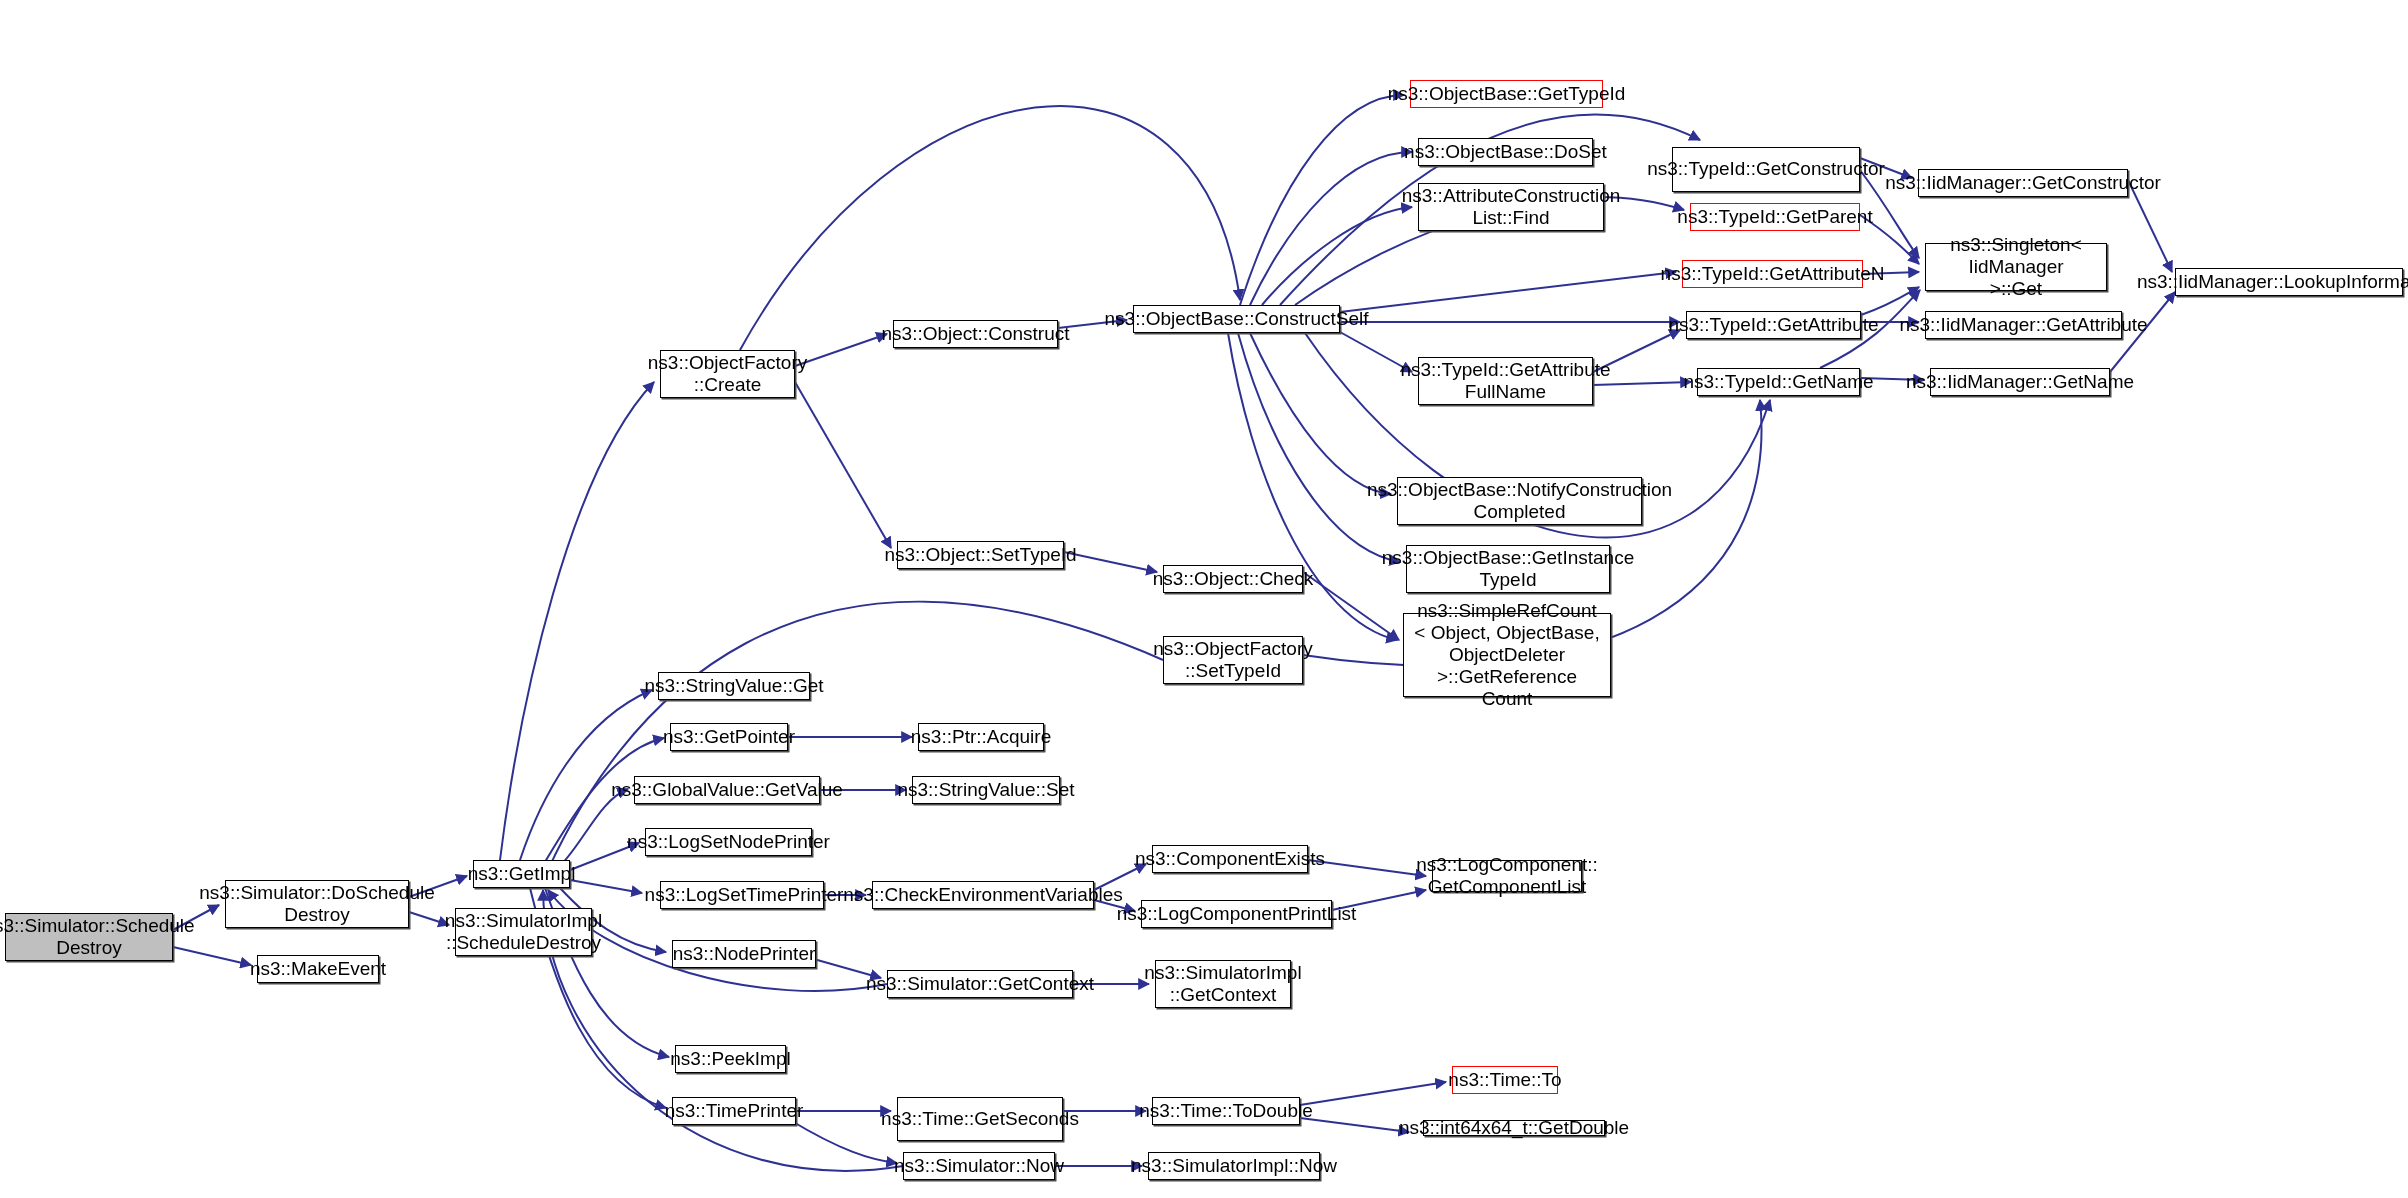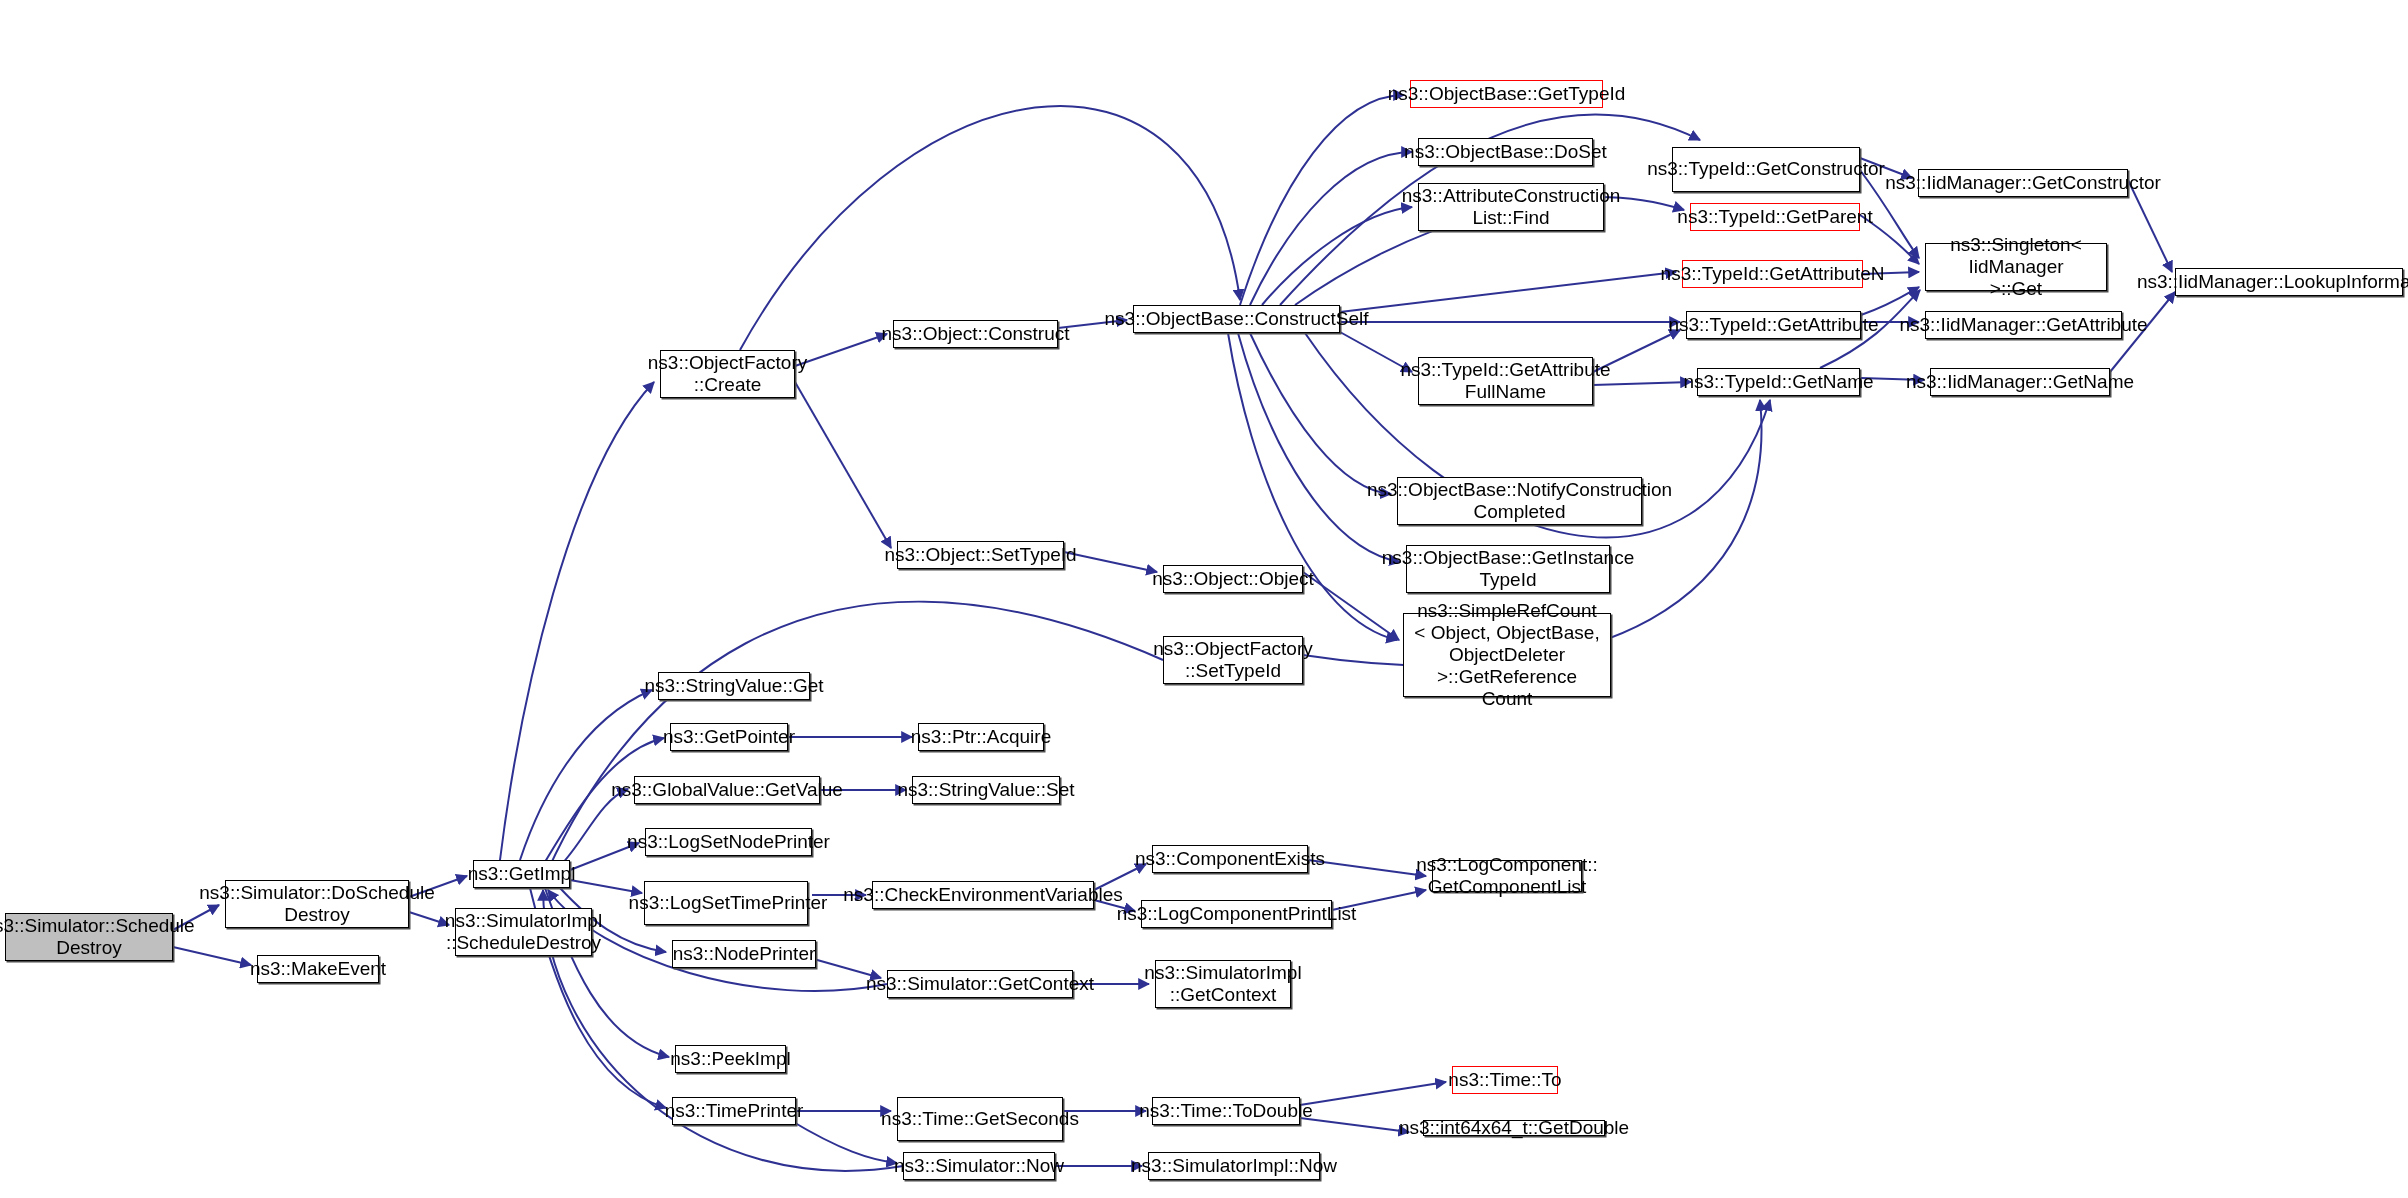--- a/index.html
+++ b/index.html
@@ -182,21 +182,21 @@
       <div class="node" style="left: 1403px; top: 613px; width: 208px; height: 84px;">
         <span>ns3::SimpleRefCount
 &lt; Object, ObjectBase,
  ObjectDeleter &gt;::GetReference
 Count</span>
       </div>
       <div class="node" style="left: 897px; top: 541px; width: 167px; height: 28px;">
         <span>ns3::Object::SetTypeId</span>
       </div>
       <div class="node" style="left: 1163px; top: 565px; width: 140px; height: 28px;">
-        <span>ns3::Object::Object</span>
+        <span>ns3::Object::Check</span>
       </div>
       <div class="node" style="left: 1163px; top: 636px; width: 140px; height: 48px;">
         <span>ns3::ObjectFactory
 ::SetTypeId</span>
       </div>
       <div class="node" style="left: 658px; top: 672px; width: 152px; height: 28px;">
         <span>ns3::StringValue::Get</span>
       </div>
       <div class="node" style="left: 670px; top: 723px; width: 118px; height: 28px;">
         <span>ns3::GetPointer</span>
@@ -206,21 +206,21 @@
       </div>
       <div class="node" style="left: 634px; top: 776px; width: 186px; height: 28px;">
         <span>ns3::GlobalValue::GetValue</span>
       </div>
       <div class="node" style="left: 912px; top: 776px; width: 148px; height: 28px;">
         <span>ns3::StringValue::Set</span>
       </div>
       <div class="node" style="left: 645px; top: 828px; width: 167px; height: 28px;">
         <span>ns3::LogSetNodePrinter</span>
       </div>
-      <div class="node" style="left: 644px; top: 881px; width: 164px; height: 44px; padding-left: 8px;">
+      <div class="node" style="left: 660px; top: 881px; width: 164px; height: 28px; padding-left: 8px;">
         <span>ns3::LogSetTimePrinter</span>
       </div>
       <div class="node" style="left: 872px; top: 881px; width: 222px; height: 28px;">
         <span>ns3::CheckEnvironmentVariables</span>
       </div>
       <div class="node" style="left: 1152px; top: 845px; width: 156px; height: 28px;">
         <span>ns3::ComponentExists</span>
       </div>
       <div class="node" style="left: 1141px; top: 900px; width: 191px; height: 28px;">
         <span>ns3::LogComponentPrintList</span>

